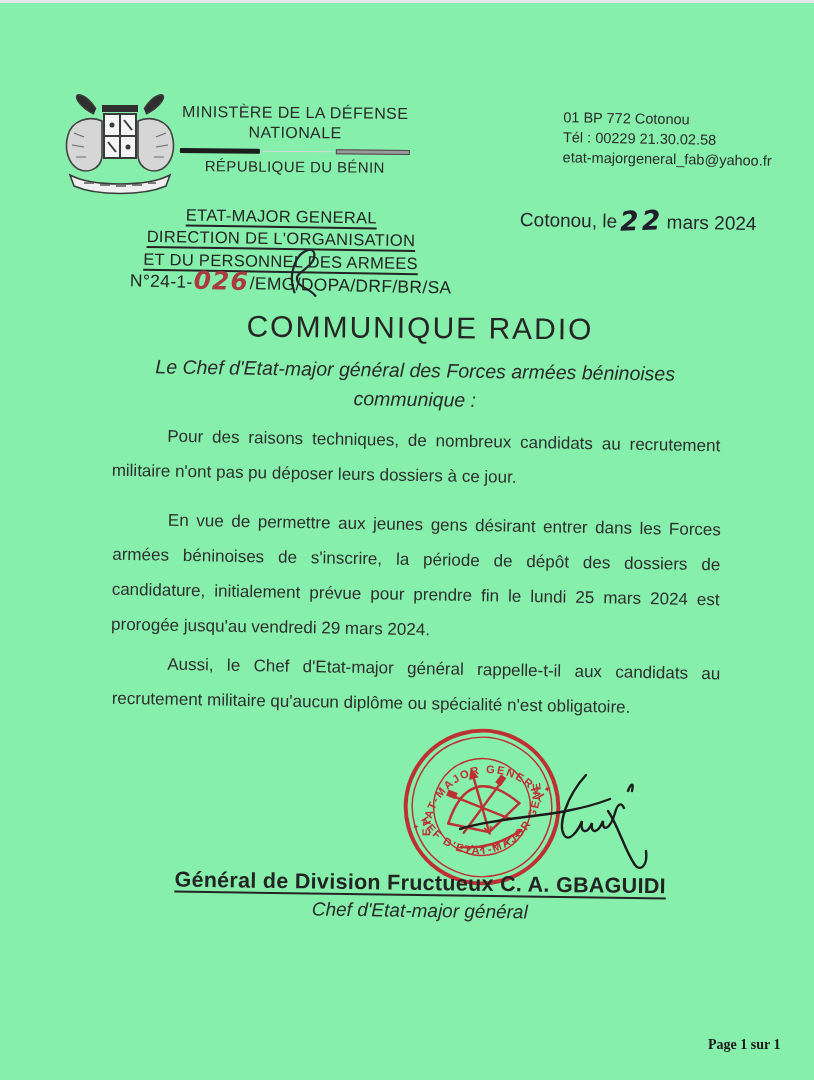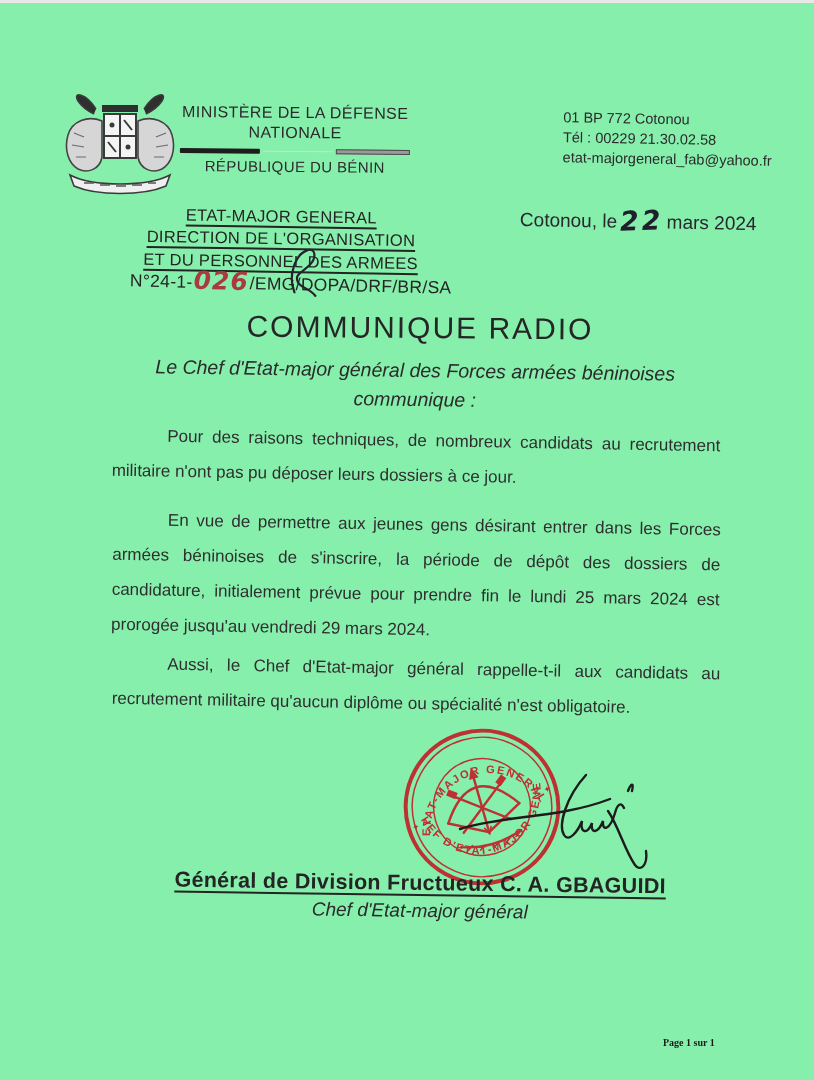--- a/index.html
+++ b/index.html
@@ -75,21 +75,21 @@
   .signature{position:absolute;left:458px;top:760px;width:215px;height:122px;}
   
   .sign-block{position:absolute;left:88px;top:868px;width:664px;text-align:center;transform:rotate(.8deg);}
   .sign-name{
     font-size:21.5px;font-weight:600;letter-spacing:.3px;color:#242424;
     text-decoration:underline;text-decoration-thickness:2px;text-underline-offset:4px;
   }
   .sign-role{font-size:19px;font-style:italic;margin-top:4px;color:#2b2b2b;}
   
   .footer{
-    position:absolute;left:663px;top:1034px;font-size:10px;font-weight:bold;color:#1a1a1a;
+    position:absolute;left:708px;top:1034px;font-size:14px;font-weight:bold;color:#1a1a1a;
     font-family:"Liberation Serif",serif;
     text-align:right;
   }
   .stamp-arc{font-size:13.5px;font-weight:bold;letter-spacing:2.2px;font-family:"Liberation Sans",sans-serif;}
 </style>
 </head>
 <body>
 
 <div class="page">
 

